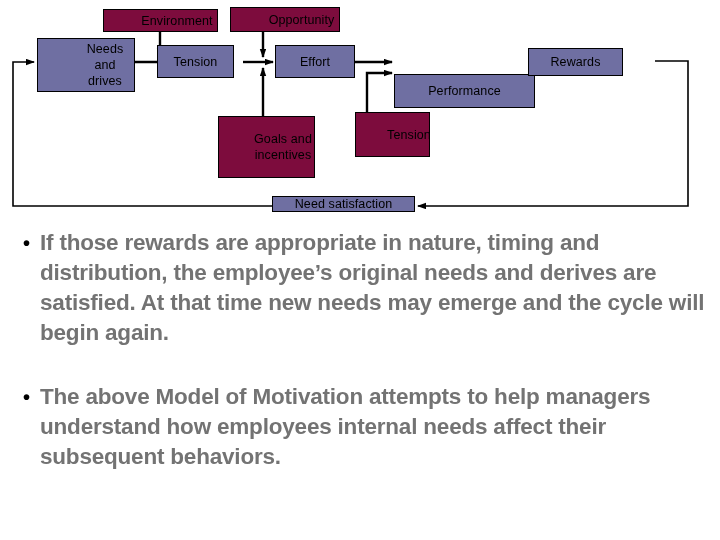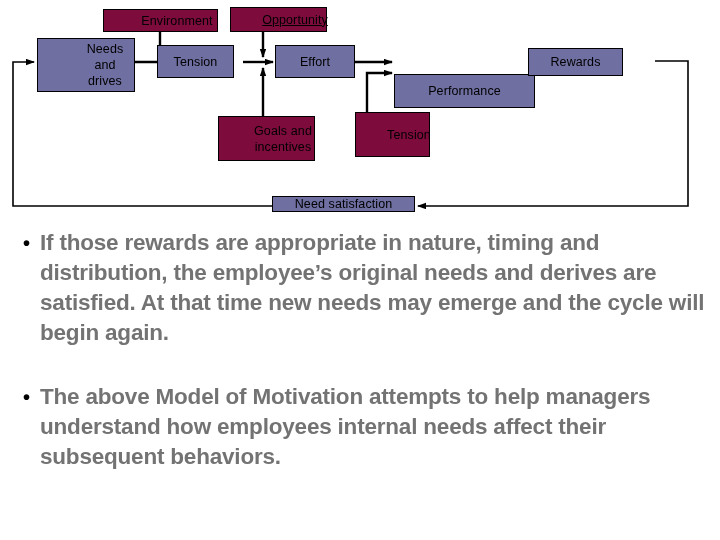--- a/index.html
+++ b/index.html
@@ -42,27 +42,27 @@
     font-size: 12.5px;
     line-height: 1.28;
     letter-spacing: 0.1px;
     z-index: 5;
   }
   .node.blue  { background: #6f6fa2; }
   .node.maroon{ background: #7d0c3d; padding-left: 33px; }
 
   
   #node-environment      { left:103px; top:9px;   width:115px; height:23px; }
-  #node-opportunity      { left:230px; top:7px;   width:97px;  height:25px;text-decoration:underline; }
+  #node-opportunity      { left:230px; top:7px;   width:110px;  height:25px; }
   #node-needs-and-drives { left:37px;  top:38px;  width:98px;  height:54px;padding-left:38px; }
   #node-tension          { left:157px; top:45px;  width:77px;  height:33px; }
   #node-effort           { left:275px; top:45px;  width:80px;  height:33px; }
   #node-performance      { left:394px; top:44px;  width:141px; height:34px;margin-top:30px; }
   #node-rewards          { left:528px; top:48px;  width:95px;  height:28px; }
-  #node-goals-incentives { left:218px; top:116px; width:97px;  height:45px; }
+  #node-goals-incentives { left:218px; top:116px; width:97px;  height:62px; }
   #node-ability          { left:355px; top:112px; width:75px;  height:45px; }
   #node-need-satisfaction{ left:272px; top:196px; width:143px; height:16px; }
 
   #bullets {
     position: absolute;
     left: 0;
     top: 228px;
     width: 720px;
   }
   .bullet-row {

